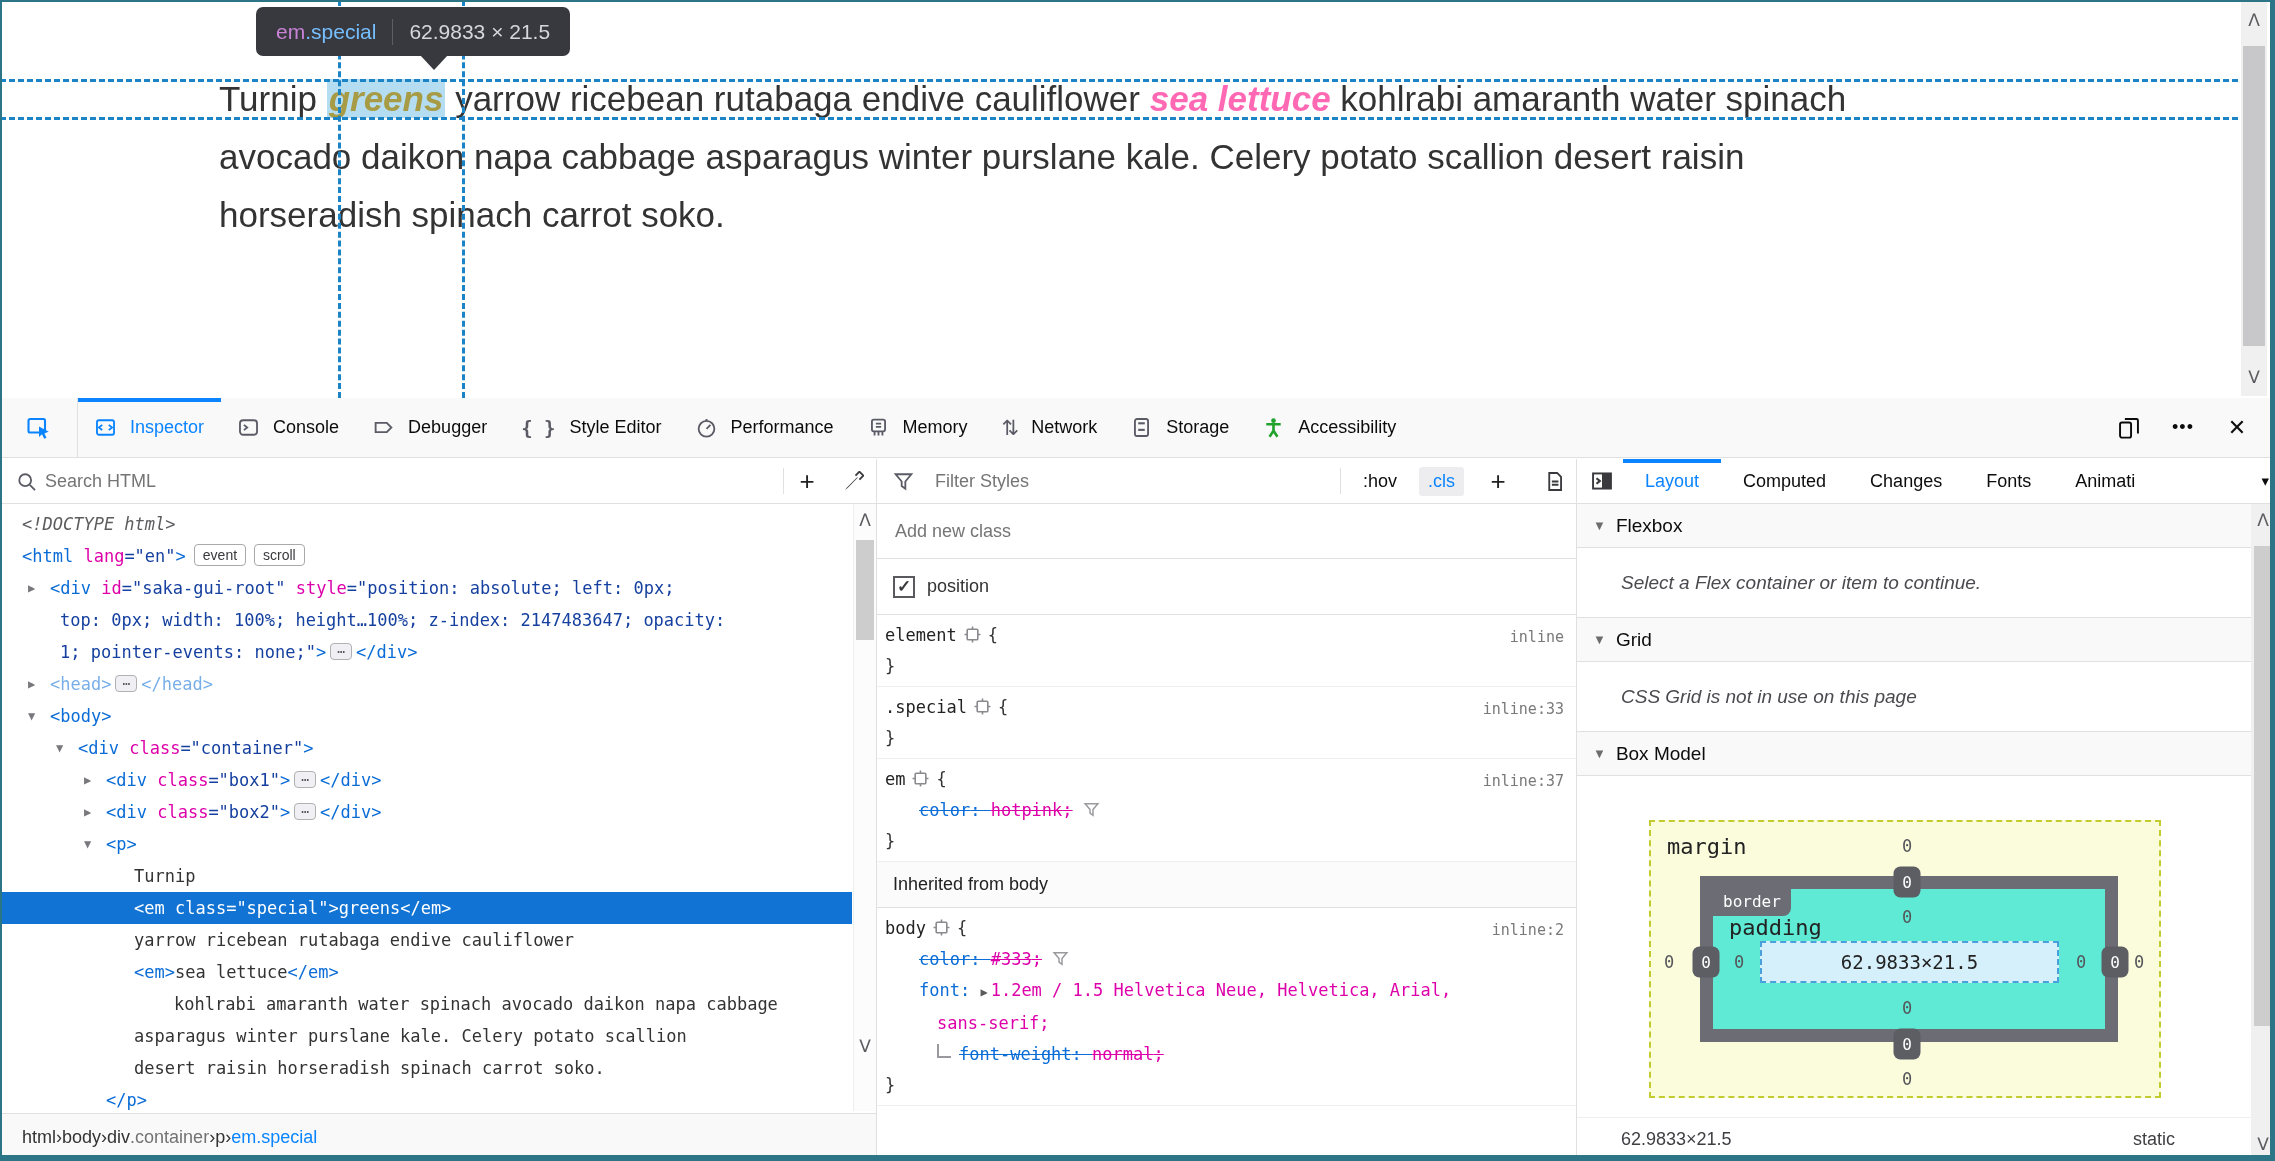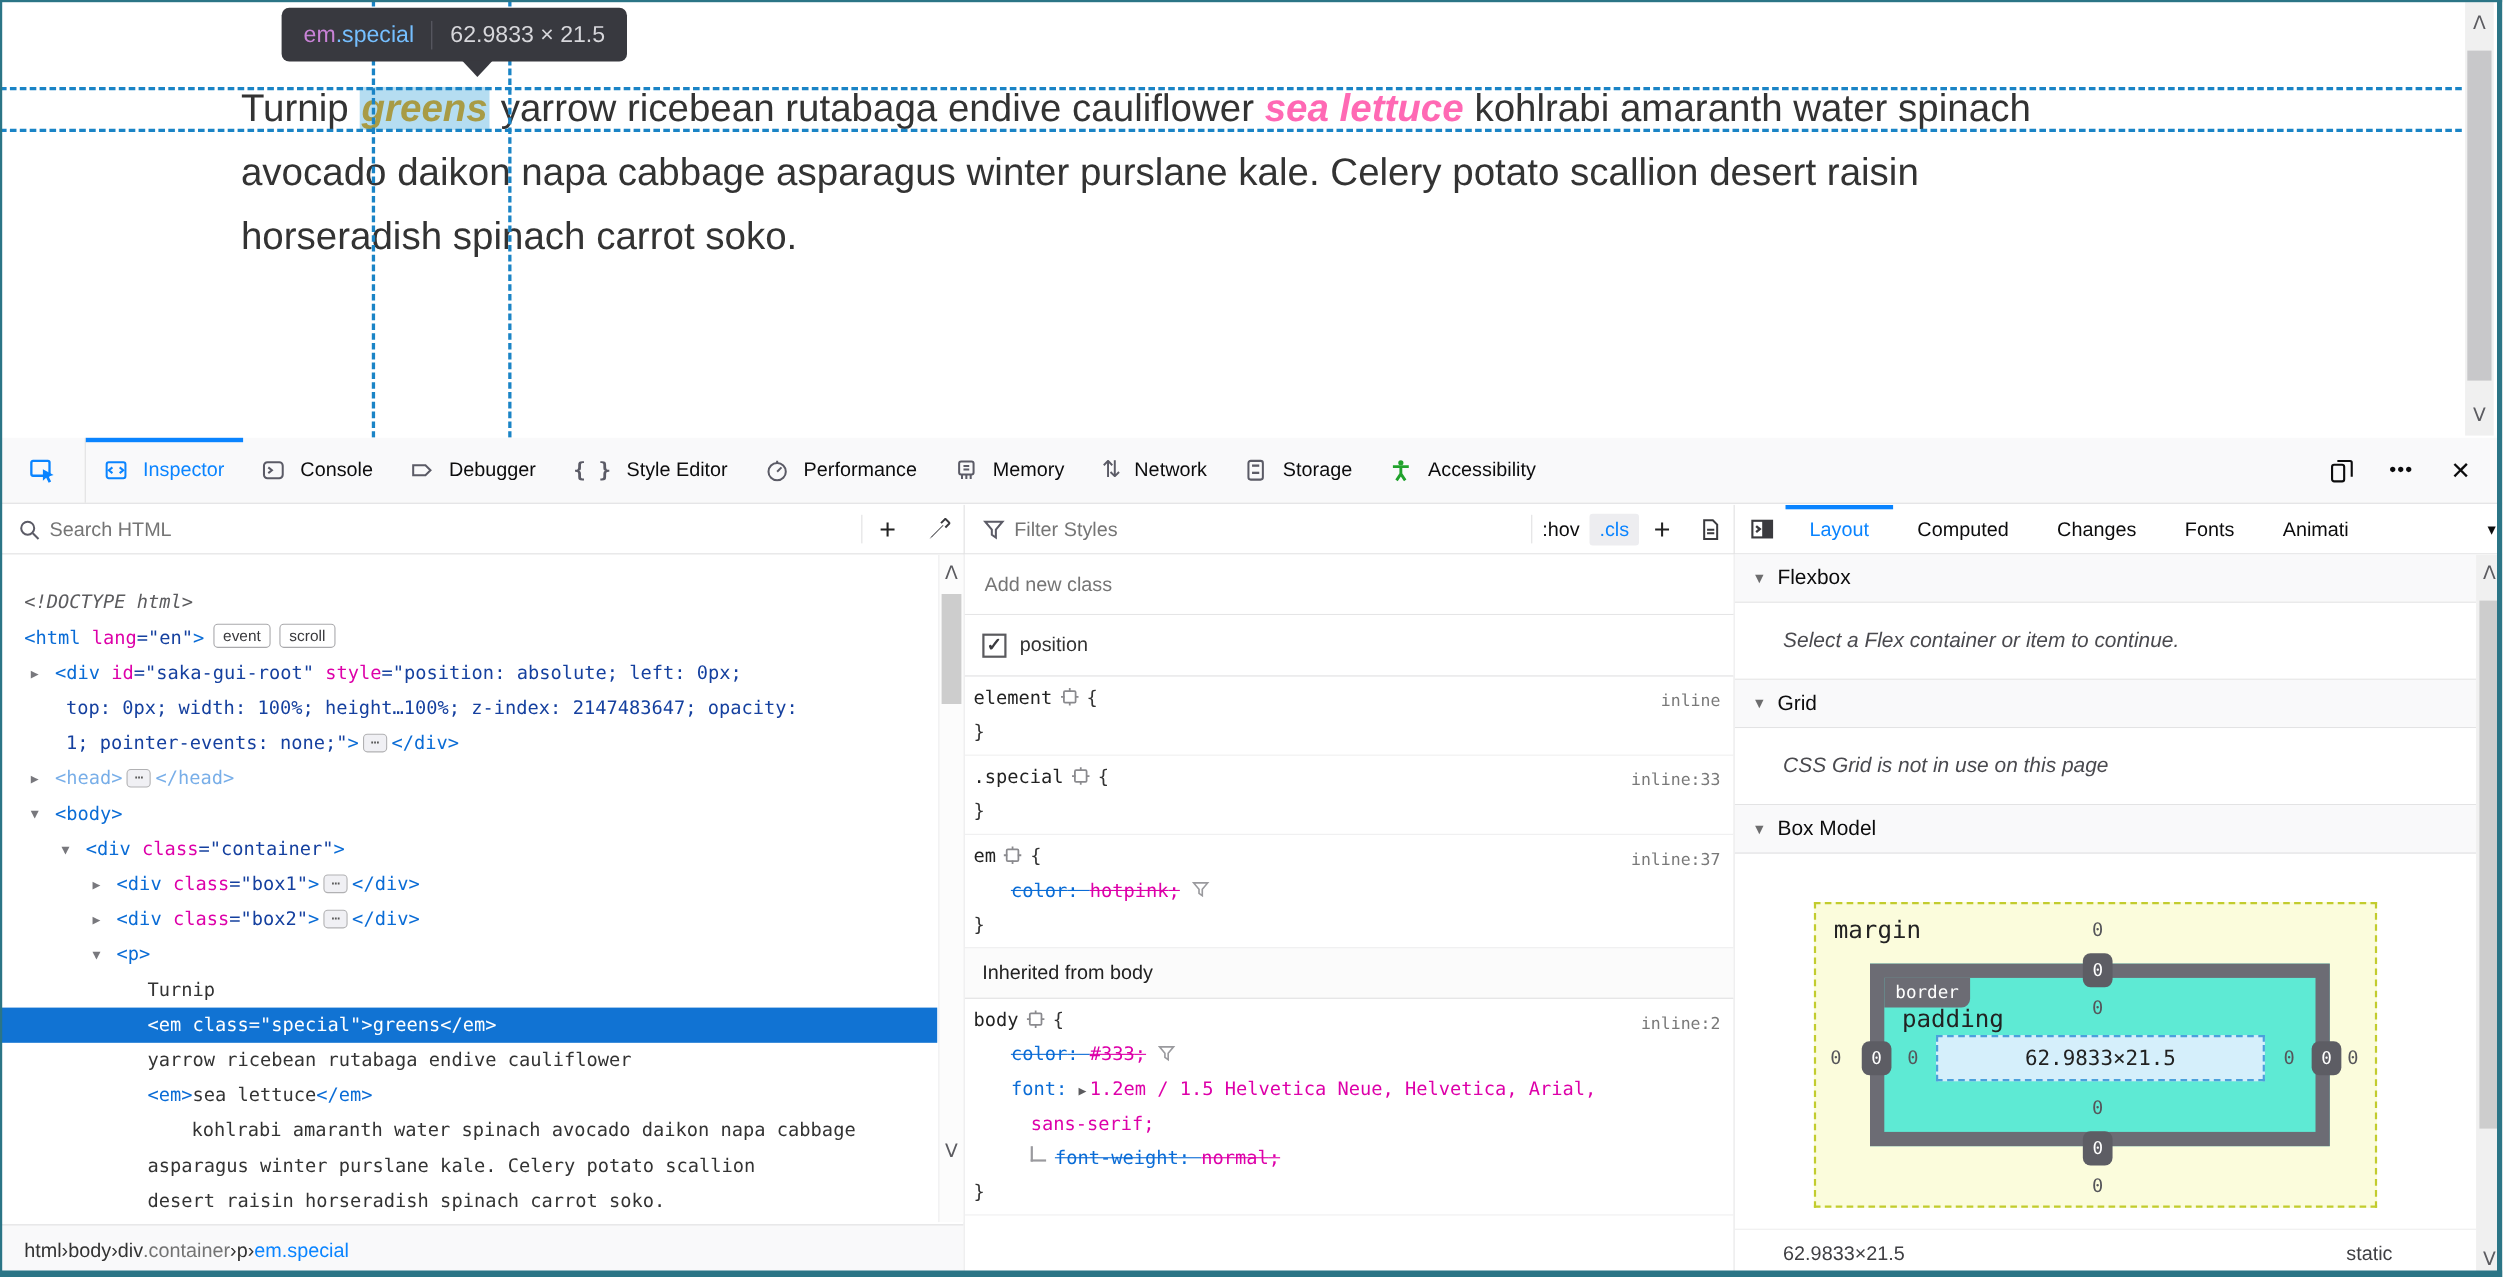--- a/index.html
+++ b/index.html
@@ -39,21 +39,21 @@
   .dt-tabs{display:flex;align-items:stretch;}
   .dt-tab{position:relative;display:flex;align-items:center;gap:14px;padding:0 17px;font-size:18px;color:#0c0c0d;cursor:default;}
   .dt-tab .ticon{color:#5b5b66;display:flex;align-items:center;}
   .dt-tab.active{color:#0a84ff;} .dt-tab.active .ticon{color:#0a84ff;}
   .dt-tab.active::before{content:"";position:absolute;left:0;top:0;right:0;height:4px;background:#0a84ff;}
   .tb-right{margin-left:auto;display:flex;align-items:center;padding-right:14px;gap:6px;}
   .tb-ic{width:48px;height:44px;display:flex;align-items:center;justify-content:center;font-size:22px;color:#0c0c0d;}
 
   .dt-subbar{position:absolute;left:0;top:61px;right:0;height:45px;background:#fff;display:flex;}
   .sub-sec{position:relative;height:100%;border-right:1px solid #e0e0e1;border-bottom:1px solid #e0e0e1;display:flex;align-items:center;}
-  .sub-left{width:877px;} .sub-mid{width:700px;} .sub-rightsec{flex:1;border-right:none;}
+  .sub-left{width:877px;} .sub-mid{width:700px;gap:13px;} .sub-rightsec{flex:1;border-right:none;}
   .sub-input{flex:1;height:100%;border:none;outline:none;font-size:18px;color:#333;background:transparent;padding-left:8px;font-family:"Liberation Sans",sans-serif;}
   .sub-input::placeholder{color:#757575;}
   .sub-ic{display:flex;align-items:center;justify-content:center;color:#4a4a4f;}
   .vdiv{width:1px;height:60%;background:#e0e0e1;}
   .txtbtn{font-size:18px;color:#0c0c0d;padding:4px 9px;border-radius:3px;}
   .txtbtn.on{color:#0a84ff;background:#ededf0;}
   .side-tabs{display:flex;align-items:stretch;height:100%;overflow:hidden;flex:1;}
   .side-tab{position:relative;display:flex;align-items:center;padding:0 22px;font-size:18px;color:#0c0c0d;white-space:nowrap;}
   .side-tab.active{color:#0a84ff;}
   .side-tab.active::before{content:"";position:absolute;left:0;top:0;right:0;height:4px;background:#0a84ff;}
@@ -320,21 +320,21 @@
             <div class="side-tab">Animati</div>
           </div>
         <span class="alltabs-btn">▾</span>
       </div>
     </div>
 
     <div class="dt-content">
 
       <div class="panel-markup">
         <div class="tree" id="tree">
-            <div class="trow" style="padding-left: 22px; margin-top: 24px;"><span class="c-d">&lt;!DOCTYPE html&gt;</span></div>
+            <div class="trow" style="padding-left: 22px;"><span class="c-d">&lt;!DOCTYPE html&gt;</span></div>
             <div class="trow" style="padding-left: 22px;"><span class="c-g">&lt;html</span><span class="c-a"> lang</span><span class="c-v">="en"</span><span class="c-g">&gt;</span><span class="nbadge">event</span><span class="nbadge">scroll</span></div>
             <div class="trow" style="padding-left: 50px;"><span class="exp" style="left: 28px;">▶</span><span class="c-g">&lt;div</span><span class="c-a"> id</span><span class="c-v">="saka-gui-root"</span><span class="c-a"> style</span><span class="c-v">="position: absolute; left: 0px;</span></div>
             <div class="trow" style="padding-left: 60px;"><span class="c-v">top: 0px; width: 100%; height…100%; z-index: 2147483647; opacity:</span></div>
             <div class="trow" style="padding-left: 60px;"><span class="c-v">1; pointer-events: none;"</span><span class="c-g">&gt;</span><span class="ebadge">⋯</span><span class="c-g">&lt;/div&gt;</span></div>
             <div class="trow" style="padding-left: 50px;"><span class="exp" style="left: 28px;">▶</span><span class="c-g mut">&lt;head&gt;</span><span class="ebadge">⋯</span><span class="c-g mut">&lt;/head&gt;</span></div>
             <div class="trow" style="padding-left: 50px;"><span class="exp" style="left: 28px;">▼</span><span class="c-g">&lt;body&gt;</span></div>
             <div class="trow" style="padding-left: 78px;"><span class="exp" style="left: 56px;">▼</span><span class="c-g">&lt;div</span><span class="c-a"> class</span><span class="c-v">="container"</span><span class="c-g">&gt;</span></div>
             <div class="trow" style="padding-left: 106px;"><span class="exp" style="left: 84px;">▶</span><span class="c-g">&lt;div</span><span class="c-a"> class</span><span class="c-v">="box1"</span><span class="c-g">&gt;</span><span class="ebadge">⋯</span><span class="c-g">&lt;/div&gt;</span></div>
             <div class="trow" style="padding-left: 106px;"><span class="exp" style="left: 84px;">▶</span><span class="c-g">&lt;div</span><span class="c-a"> class</span><span class="c-v">="box2"</span><span class="c-g">&gt;</span><span class="ebadge">⋯</span><span class="c-g">&lt;/div&gt;</span></div>
             <div class="trow" style="padding-left: 106px;"><span class="exp" style="left: 84px;">▼</span><span class="c-g">&lt;p&gt;</span></div>

